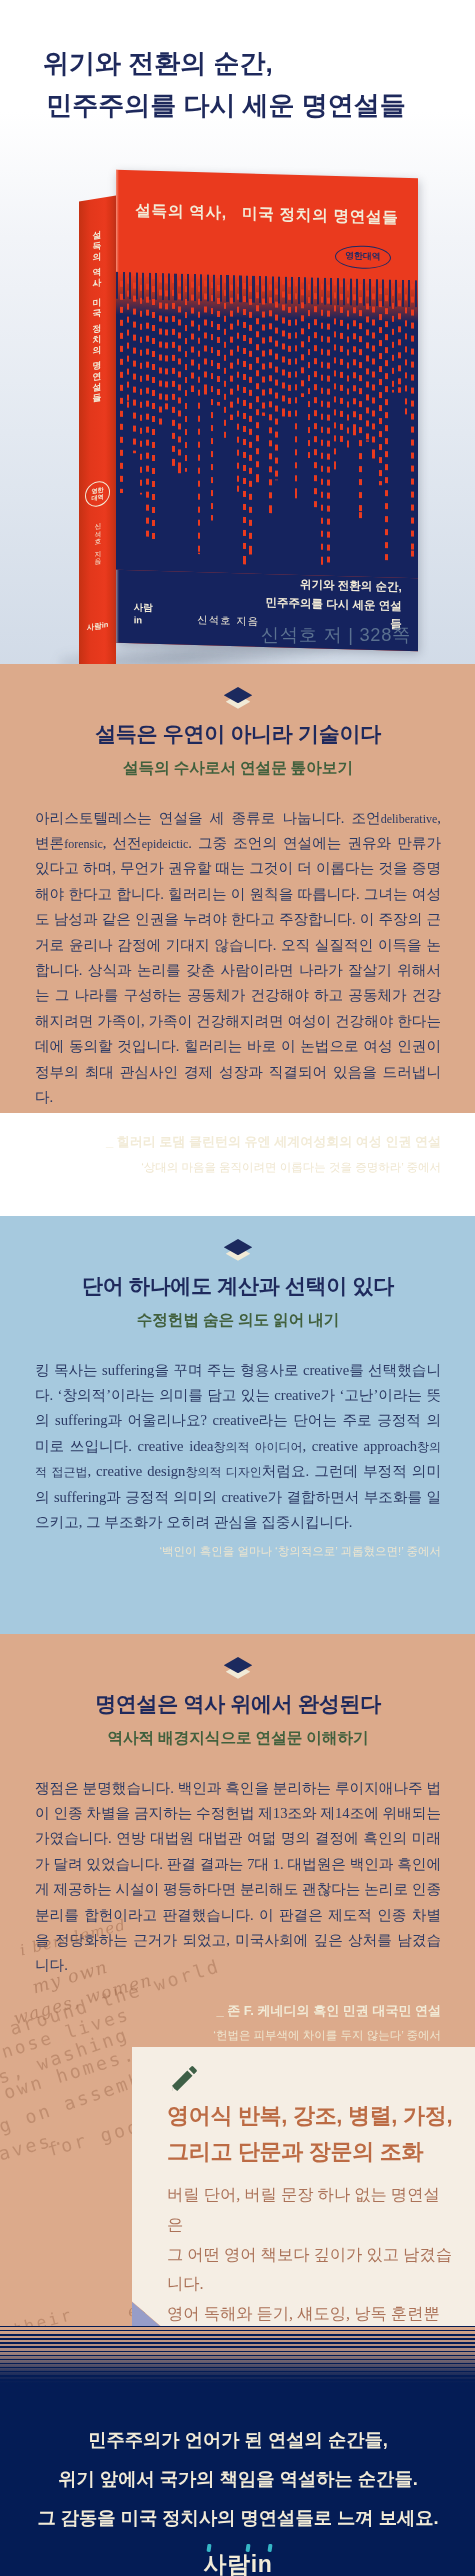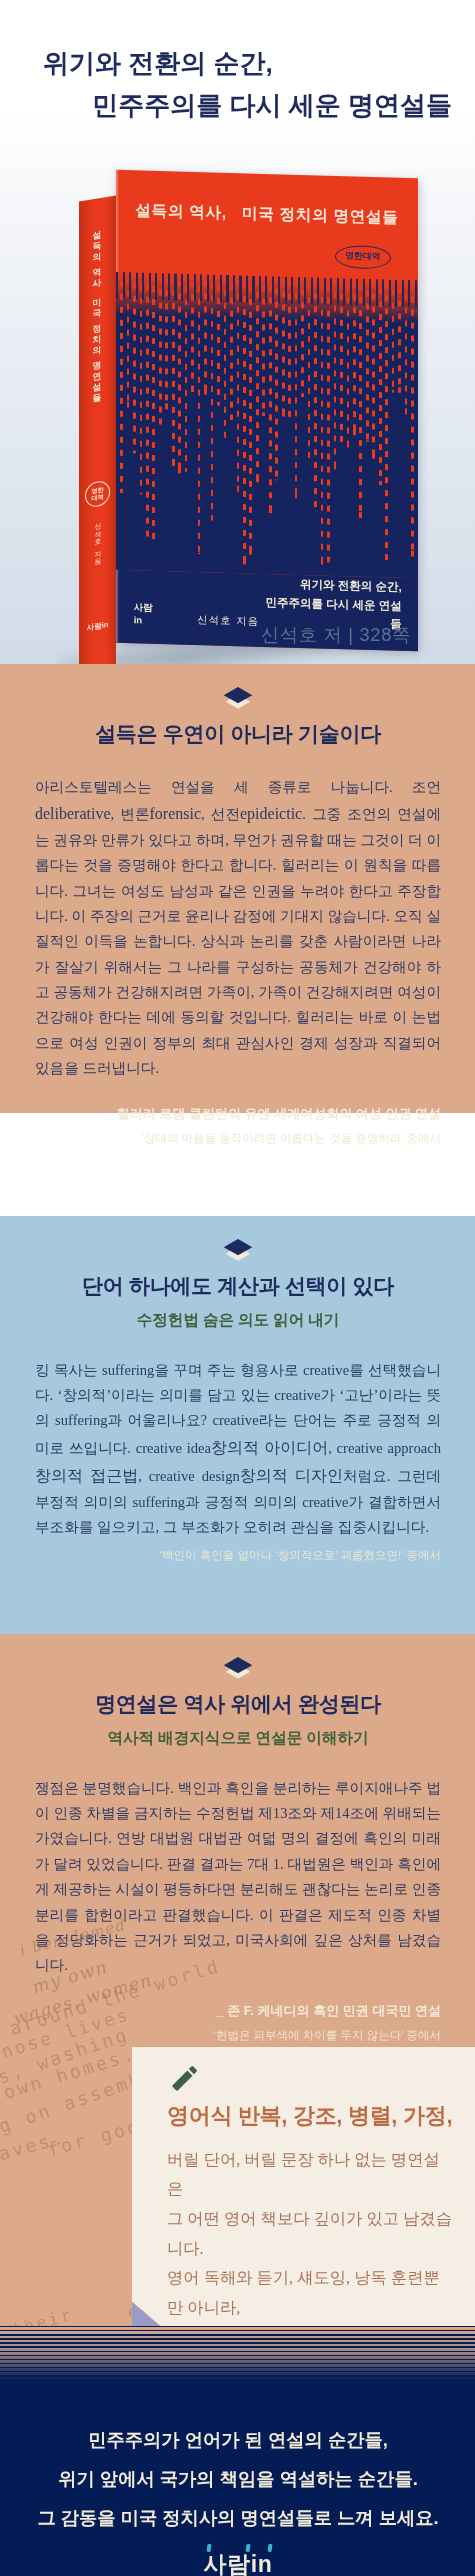--- a/index.html
+++ b/index.html
@@ -4,21 +4,21 @@
 <style>
   html,body{margin:0;padding:0;background:#fff;}
   .page{position:relative;width:476px;height:2576px;overflow:hidden;
         font-family:"Liberation Sans",sans-serif;}
 
   
   .top-zone{position:absolute;left:0;top:0;width:476px;height:698px;
     background:linear-gradient(180deg,#ffffff 0%,#ffffff 16%,#f2f4f8 34%,#e3e9f1 62%,#cfd9e6 100%);}
   .headline{padding-top:42px;color:#1e295c;font-weight:bold;font-size:26px;line-height:42px;}
   .headline .l1{padding-left:43px;text-align:left;}
-  .headline .l2{padding-right:24px;text-align:right;}
+  .headline .l2{padding-right:24px;text-align:center;}
 
   
   .book-wrap{position:absolute;left:79px;top:174px;width:348px;height:503px;}
   .book-shadow{position:absolute;left:-20.4px;top:467px;width:292px;height:31px;
     background:radial-gradient(ellipse at 42% 50%,rgba(45,55,75,.34),rgba(45,55,75,0) 70%);
     filter:blur(4.8px);transform:rotate(-3deg);}
   .book{position:absolute;left:0;top:0;display:flex;align-items:flex-start;}
   .spine{position:relative;width:37px;height:476px;flex:none;
     background:linear-gradient(90deg,#c53113 0%,#e2371b 30%,#ea3a1e 70%,#cf3214 100%);
     transform:skewY(-9deg) translateY(24.5px);
@@ -60,21 +60,21 @@
   .diamond{position:relative;width:28.5px;height:23px;margin:0 auto;}
   .diamond .d2{position:absolute;left:2px;top:7.5px;width:24.5px;height:14.3px;background:#f1ead6;
     clip-path:polygon(50% 0,100% 50%,50% 100%,0 50%);}
   .diamond .d1{position:absolute;left:0;top:0;width:28.5px;height:16.3px;background:#1c2a5e;
     clip-path:polygon(50% 0,100% 50%,50% 100%,0 50%);}
   .sec h2{margin:9.5px 0 0;text-align:center;color:#1e295c;font-size:21px;letter-spacing:-0.3px;}
   .sec h3{margin:10.2px 0 0;text-align:center;color:#41603d;font-size:15.6px;font-weight:bold;
     font-family:"Liberation Serif",serif;}
   .body-text{margin:27px 35px 0;color:#2c3a64;font-size:14.6px;line-height:1.74;
     text-align:justify;font-family:"Liberation Serif",serif;}
-  .body-text .gloss{font-size:16px;}
+  .body-text .gloss{font-size:12px;}
   .attr{margin:23px 35px 0;text-align:right;color:#f2ebd7;font-size:13px;font-weight:bold;}
   .src{margin:8.2px 35px 0;text-align:right;color:#efe6cf;font-size:11.5px;}
 
   
   .bgword{position:absolute;color:rgba(146,94,66,.38);font-family:"DejaVu Sans Mono",monospace;
     letter-spacing:2.7px;transform-origin:left top;white-space:nowrap;}
   .bgword.cur{font-family:"DejaVu Serif",serif;font-style:italic;color:rgba(140,88,60,.42);letter-spacing:1.4px;}
 
   
   .note-card{position:absolute;left:132px;top:2047px;width:343px;height:279px;background:#f5eee4;
@@ -191,20 +191,21 @@
     </div>
   </div>
   <div class="caption">신석호 저 | 328쪽</div>
 
   <div class="sec sec-beige" style="top:664px;height:449px;padding-top:23px;">
     <div class="diamond">
         <div class="d2"></div>
         <div class="d1"></div>
       </div>
     <h2>설득은 우연이 아니라 기술이다</h2>
+    <h3>설득의 수사로서 연설문 톺아보기</h3>
     <p class="body-text"><span>아리스토텔레스는 연설을 세 종류로 나눕니다. 조언</span><span class="gloss">deliberative</span><span>, 변론</span><span class="gloss">forensic</span><span>, 선전</span><span class="gloss">epideictic</span><span>. 그중 조언의 연설에는 권유와 만류가 있다고 하며, 무언가 권유할 때는 그것이 더 이롭다는 것을 증명해야 한다고 합니다. 힐러리는 이 원칙을 따릅니다. 그녀는 여성도 남성과 같은 인권을 누려야 한다고 주장합니다. 이 주장의 근거로 윤리나 감정에 기대지 않습니다. 오직 실질적인 이득을 논합니다. 상식과 논리를 갖춘 사람이라면 나라가 잘살기 위해서는 그 나라를 구성하는 공동체가 건강해야 하고 공동체가 건강해지려면 가족이, 가족이 건강해지려면 여성이 건강해야 한다는 데에 동의할 것입니다. 힐러리는 바로 이 논법으로 여성 인권이 정부의 최대 관심사인 경제 성장과 직결되어 있음을 드러냅니다.</span></p>
     <div class="attr">_ 힐러리 로댐 클린턴의 유엔 세계여성회의 여성 인권 연설</div>
     <div class="src">‘상대의 마음을 움직이려면 이롭다는 것을 증명하라’ 중에서</div>
   </div>
 
   <div class="sec sec-blue" style="top:1216px;height:418px;padding-top:23px;">
     <div class="diamond">
         <div class="d2"></div>
         <div class="d1"></div>
       </div>
@@ -244,20 +245,21 @@
     </div>
 
   <div class="note-card">
     <svg class="pencil" viewBox="0 0 24 24">
       <path fill="#3e5f46" d="M3 17.25V21h3.75L17.81 9.94l-3.75-3.75L3 17.25z"></path>
       <path fill="#3e5f46" d="M20.71 7.04c.39-.39.39-1.02 0-1.41l-2.34-2.34a.9959.9959 0 0 0-1.41 0l-1.83 1.83 3.75 3.75 1.83-1.83z"></path>
       <path fill="#f5eee4" d="M3 17.25L4.6 19.4 6.75 21H3z"></path>
     </svg>
     <div class="note-head">
       <div>영어식 반복, 강조, 병렬, 가정,</div>
+      <div>그리고 단문과 장문의 조화</div>
     </div>
     <div class="note-body">
       <div>버릴 단어, 버릴 문장 하나 없는 명연설은</div>
       <div>그 어떤 영어 책보다 깊이가 있고 남겼습니다.</div>
       <div>영어 독해와 듣기, 섀도잉, 낭독 훈련뿐만 아니라,</div>
       <div>주장-근거-확장-결론으로 이어지는</div>
       <div>영어식 에세이의 논리 구조을 접하세요.</div>
     </div>
   </div>
   <div class="fold"></div>

